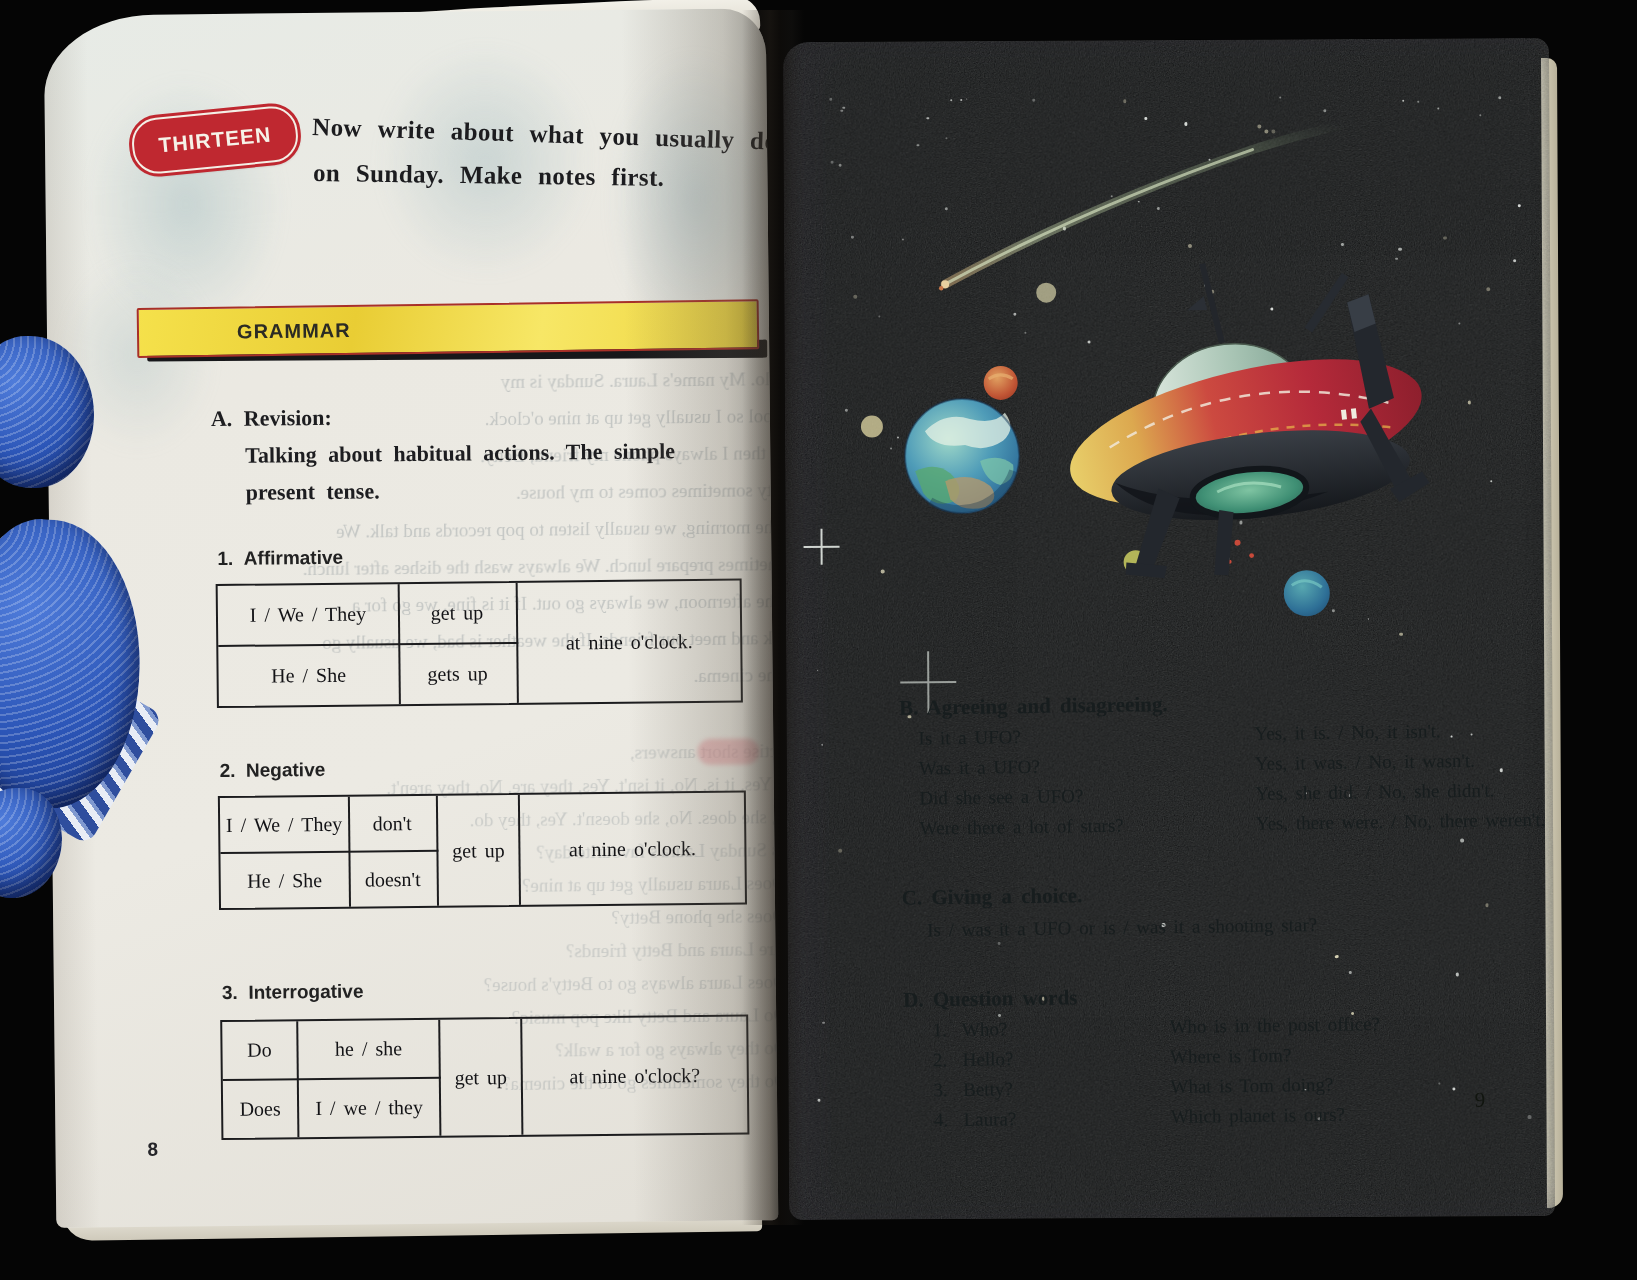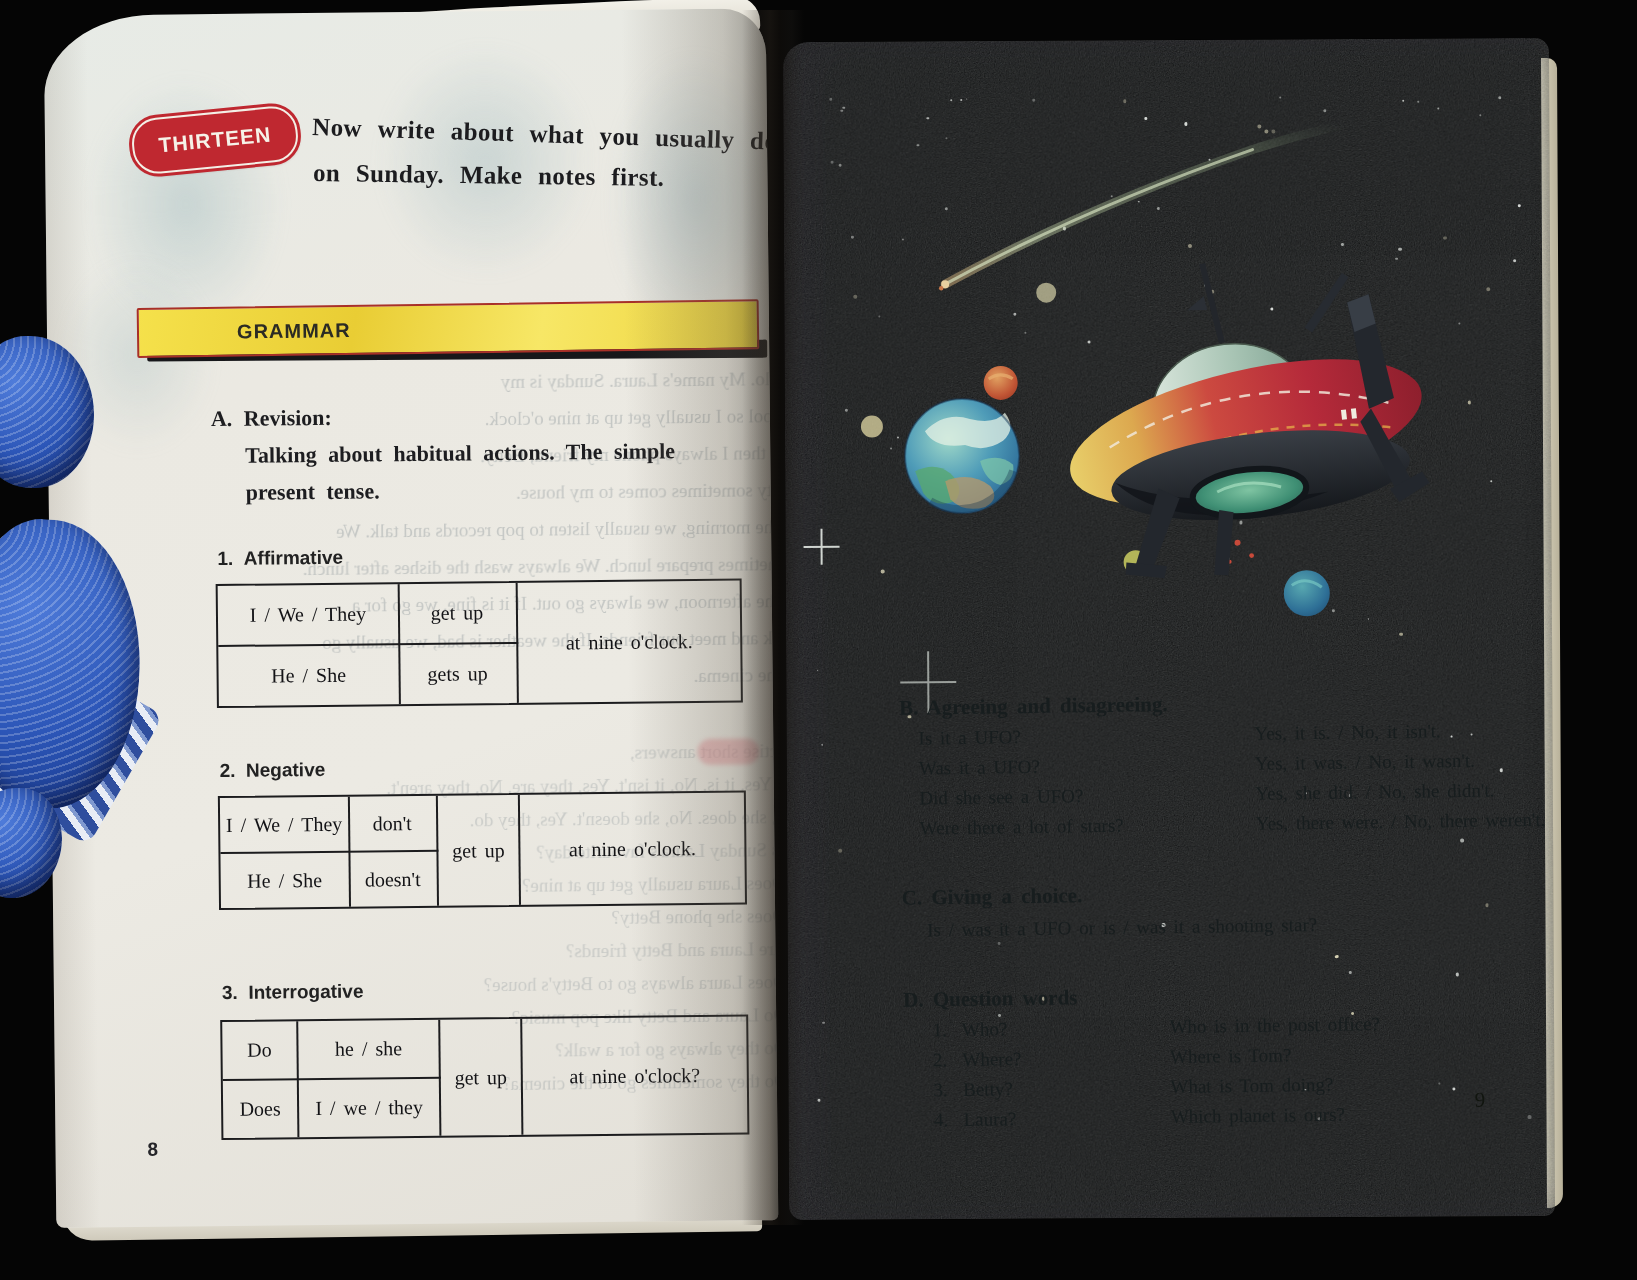--- a/index.html
+++ b/index.html
@@ -474,21 +474,21 @@
       <div class="rp-line" style="left:137px;top:876px;">Is / was it a UFO or is / was it a shooting star?</div>
 
       <div class="rp-h" style="left:112px;top:944px;">D. Question words</div>
       <div>
 
       <div class="rp-row rp-d-row" style="left: 141px; top: 976px;">
             <span class="q"><span>1.</span>&nbsp; <span>Who?</span></span>
             <span class="a" style="left:237px;">Who is in the post office?</span>
           </div>
           <div class="rp-row rp-d-row" style="left: 141px; top: 1006px;">
-            <span class="q"><span>2.</span>&nbsp; <span>Where?</span></span>
+            <span class="q"><span>2.</span>&nbsp; <span>Hello?</span></span>
             <span class="a" style="left:237px;">Where is Tom?</span>
           </div>
           <div class="rp-row rp-d-row" style="left: 141px; top: 1036px;">
             <span class="q"><span>3.</span>&nbsp; <span>Betty?</span></span>
             <span class="a" style="left:237px;">What is Tom doing?</span>
           </div>
           <div class="rp-row rp-d-row" style="left: 141px; top: 1066px;">
             <span class="q"><span>4.</span>&nbsp; <span>Laura?</span></span>
             <span class="a" style="left:237px;">Which planet is ours?</span>
           </div>

